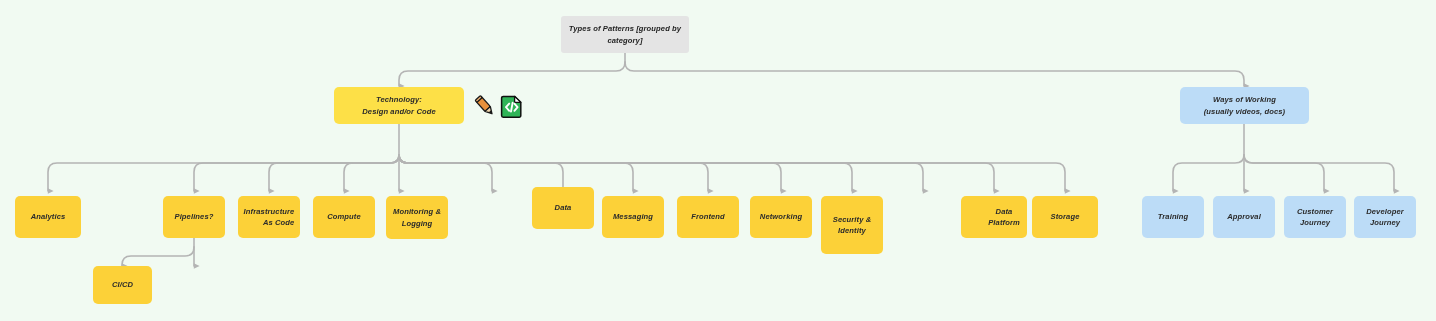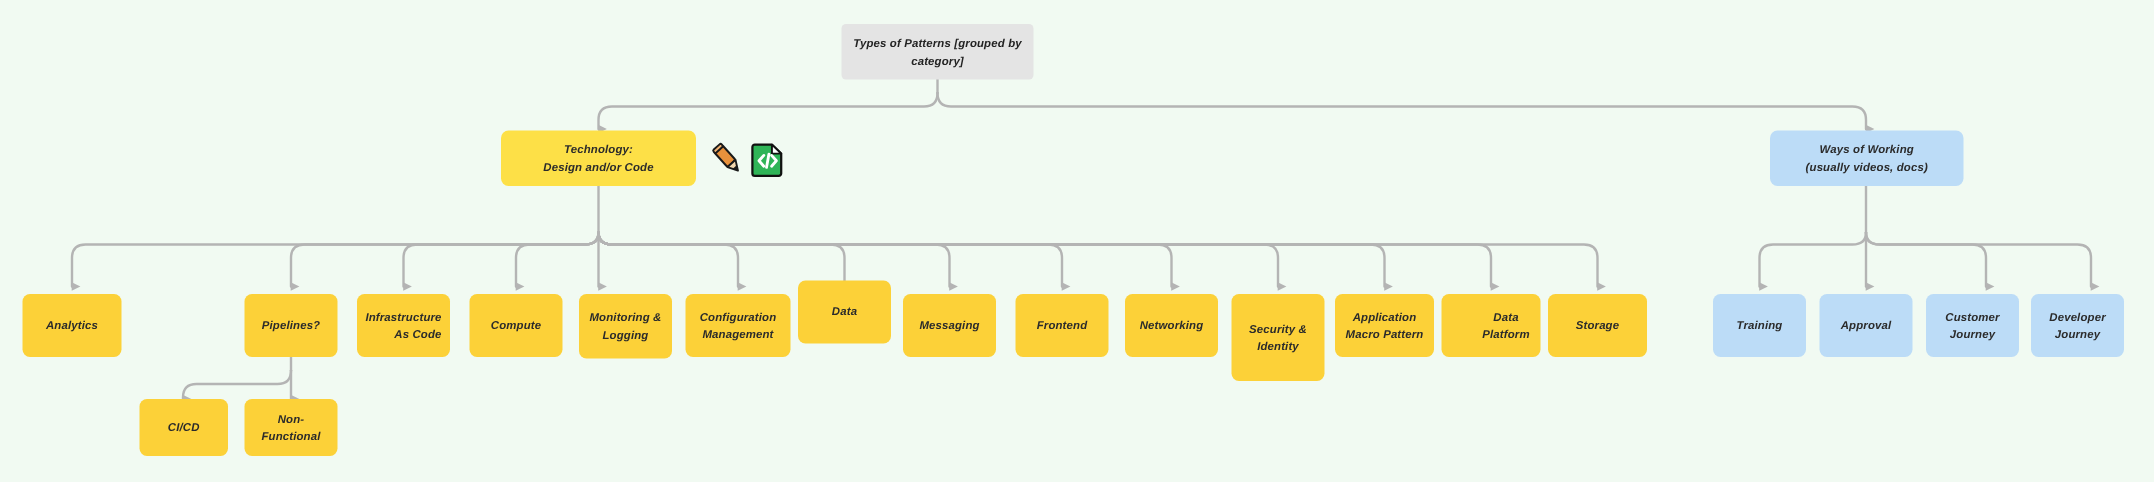--- a/index.html
+++ b/index.html
@@ -109,36 +109,30 @@
   <div class="node blue" style="left:1180px;top:87px;width:129px;height:37px;">Ways of Working
 (usually videos, docs)</div>
 
   <div class="node leafy" style="left:15px;top:196px;width:66px;height:42px;text-align:right;">Analytics</div>
   <div class="node leafy" style="left:163px;top:196px;width:62px;height:42px;">Pipelines?</div>
   <div class="node leafy" style="left:238px;top:196px;width:62px;height:42px;text-align:right;">Infrastructure
 As Code</div>
   <div class="node leafy" style="left:313px;top:196px;width:62px;height:42px;">Compute</div>
   <div class="node leafy" style="left:386px;top:196px;width:62px;height:43px;">Monitoring &amp;
 Logging</div>
-  <div class="node leafy" style="left:457px;top:196px;width:70px;height:42px;">Configuration
-Management</div>
   <div class="node leafy" style="left:532px;top:187px;width:62px;height:42px;">Data</div>
   <div class="node leafy" style="left:602px;top:196px;width:62px;height:42px;">Messaging</div>
   <div class="node leafy" style="left:677px;top:196px;width:62px;height:42px;">Frontend</div>
   <div class="node leafy" style="left:750px;top:196px;width:62px;height:42px;">Networking</div>
   <div class="node leafy" style="left:821px;top:196px;width:62px;height:58px;">Security &amp;
 Identity</div>
-  <div class="node leafy" style="left:890px;top:196px;width:66px;height:42px;">Application
-Macro Pattern</div>
   <div class="node leafy" style="left:961px;top:196px;width:66px;height:42px;padding-left:24px;">Data Platform</div>
   <div class="node leafy" style="left:1032px;top:196px;width:66px;height:42px;">Storage</div>
 
   <div class="node leafy" style="left:93px;top:266px;width:59px;height:38px;">CI/CD</div>
-  <div class="node leafy" style="left:163px;top:266px;width:62px;height:38px;">Non-
-Functional</div>
 
   <div class="node blue" style="left:1142px;top:196px;width:62px;height:42px;">Training</div>
   <div class="node blue" style="left:1213px;top:196px;width:62px;height:42px;">Approval</div>
   <div class="node blue" style="left:1284px;top:196px;width:62px;height:42px;">Customer
 Journey</div>
   <div class="node blue" style="left:1354px;top:196px;width:62px;height:42px;">Developer
 Journey</div>
 
 </div>
 

